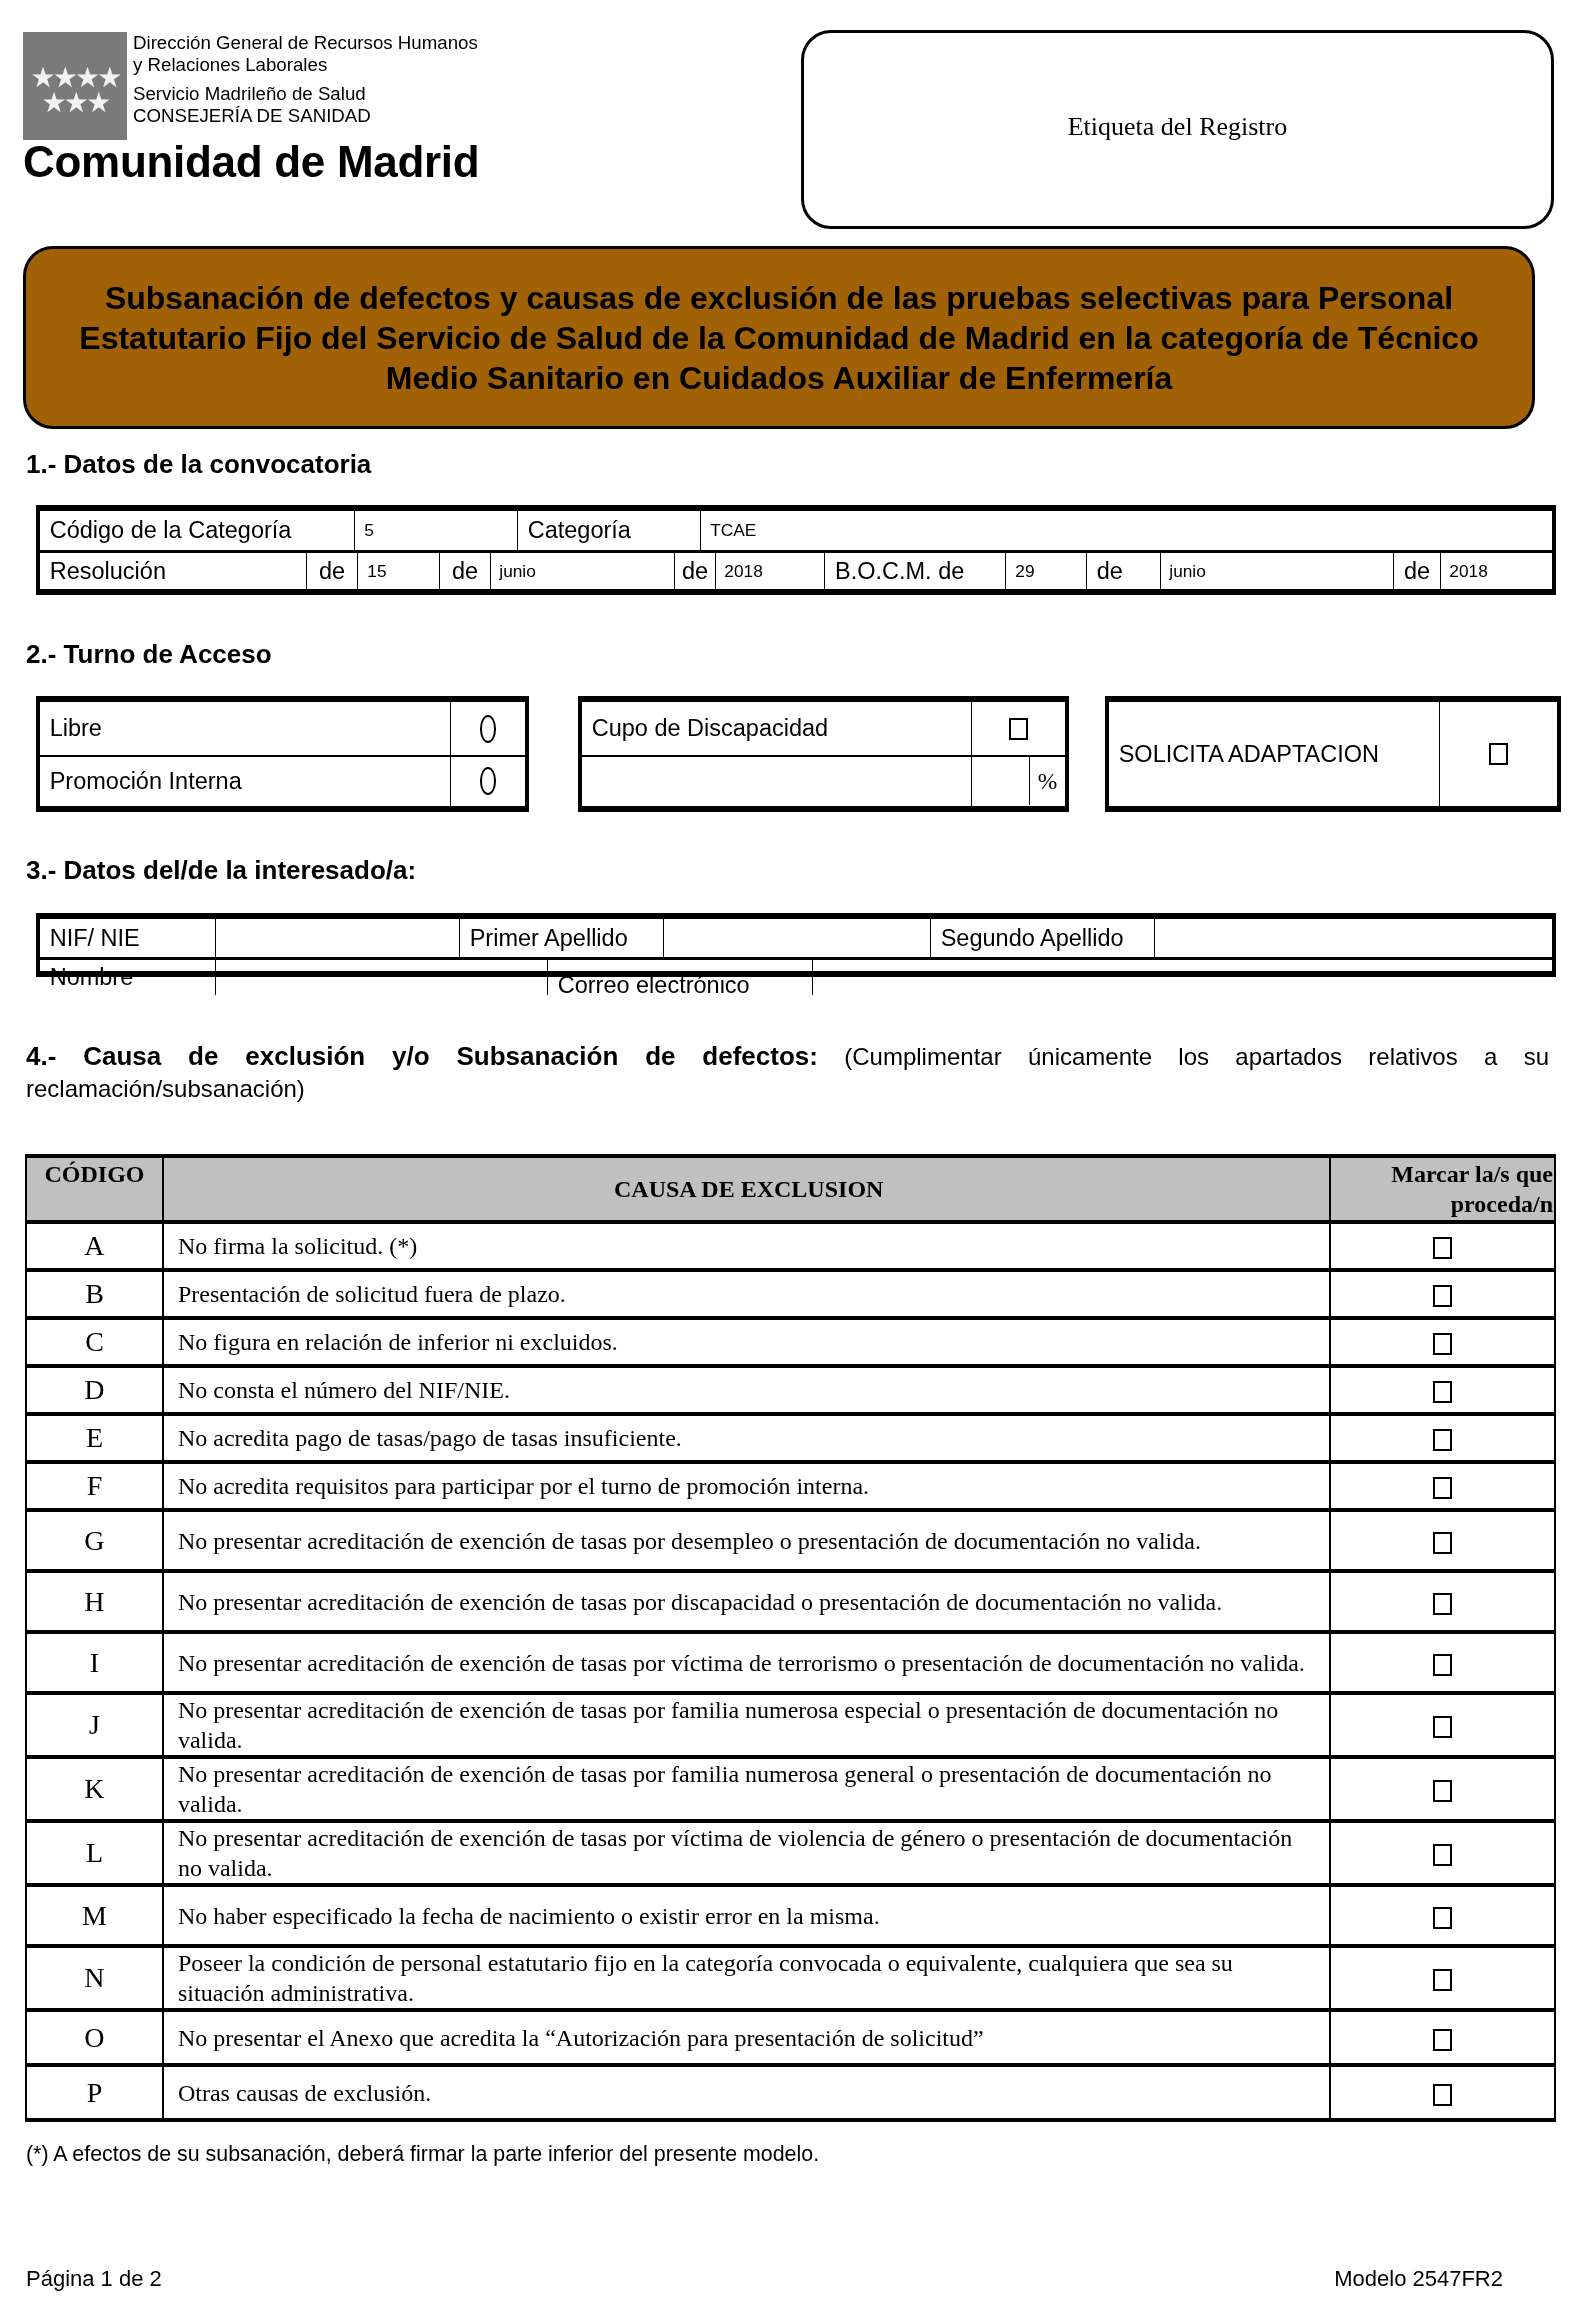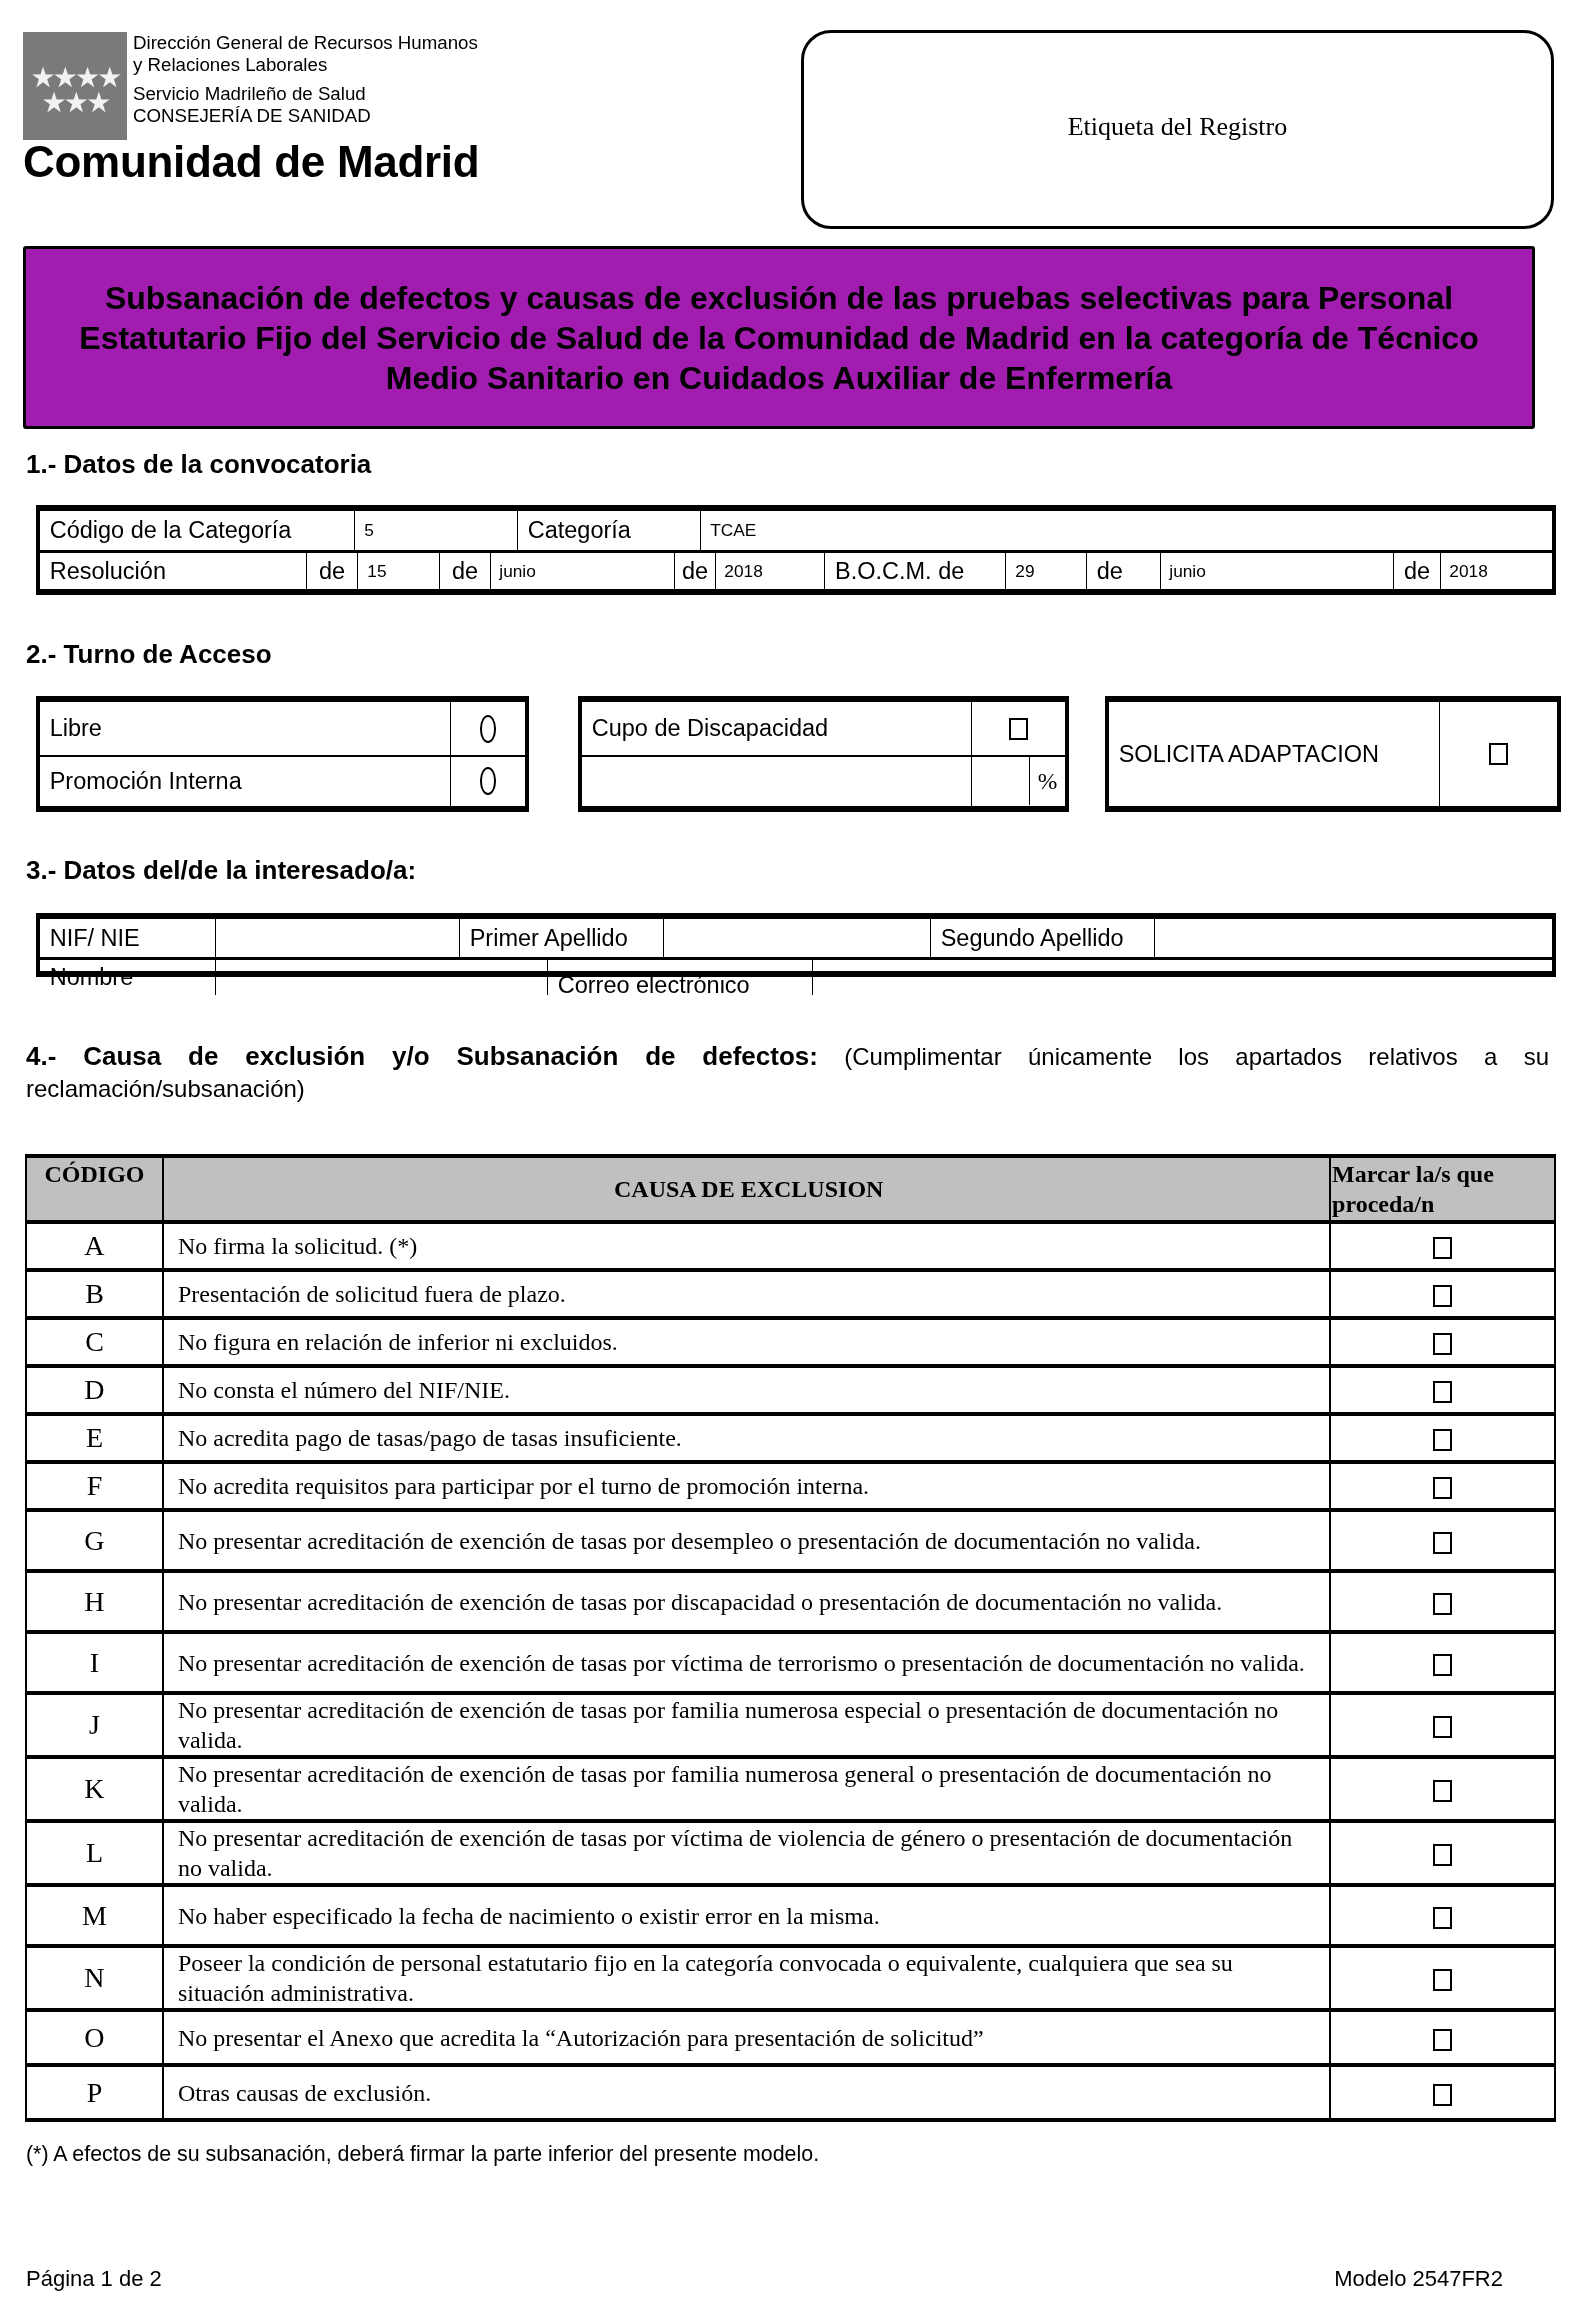--- a/index.html
+++ b/index.html
@@ -12,21 +12,21 @@
   .stars { position:absolute; left:0; top:33px; width:104px; text-align:center; color:#f2f2f2; font-size:28px; line-height:25px; letter-spacing:-2.8px; }
   .org-lines { left:133px; top:32px; font-size:18.7px; line-height:22px; }
   .org-lines div { white-space:nowrap; }
   .org-gap { height:7px; }
   .brand { left:23px; top:137px; font-size:44px; font-weight:bold; letter-spacing:-0.3px; white-space:nowrap; }
 
   .reg-box { left:801px; top:30px; width:747px; height:193px; border:3.5px solid #000; border-radius:30px;
              display:flex; align-items:center; justify-content:center; }
   .reg-label { font-family:"Liberation Serif", serif; font-size:26px; margin-top:-4.1px; }
 
-  .title-box { left:23px; top:246px; width:1506px; height:177px; background:#a21caf; border:3.5px solid #000; border-radius:3px;
+  .title-box { left:23px; top:246px; width:1506px; height:177px; background:#a16207; border:3.5px solid #000; border-radius:30px;
                display:flex; align-items:center; justify-content:center; text-align:center; }
   .title-text { font-size:32px; font-weight:bold; line-height:40px; width:1485px; }
 
   .section-h { font-size:26px; font-weight:bold; white-space:nowrap; }
 
   
   .tbl { position:absolute; border:4.1px solid #000; border-top-width:6.2px; border-bottom-width:6.2px; box-sizing:border-box; }
   .cell { position:absolute; box-sizing:border-box; display:flex; align-items:center; font-size:23.5px; white-space:nowrap; padding-left:9.7px; overflow:hidden; }
   .val { font-size:17.3px; padding-left:8.3px; }
   .vline { position:absolute; width:0; border-left:1.4px solid #000; }
@@ -37,21 +37,21 @@
   .chk { width:19.3px; height:22px; border:2.1px solid #000; box-sizing:border-box; background:#fff; }
 
   
   .ex-table { position:absolute; left:25px; top:1154px; width:1531px; border-collapse:collapse; }
   .ex-table th, .ex-table td { border:2.1px solid #000; box-sizing:border-box; }
   .ex-table tr { border-top:4.1px solid #000;font-family:Liberation Serif, serif; }
   .ex-table th { background:#c0c0c0; font-size:24px; font-weight:bold; vertical-align:top; line-height:30px; }
   .ex-table td { font-size:24px; line-height:30px; }
   .col-code { width:137px; text-align:center; }
   .col-cause { width:1168px; padding:0 9.7px 0 14px; text-align:left; }
-  .col-mark { width:225px; text-align:left; }
+  .col-mark { width:225px; text-align:right; }
   .ex-table td.col-code { font-size:28px; }
   .row1 td { height:48px; }
   .row2 td { height:61px; }
   .mark-wrap { display:flex; justify-content:center; align-items:center; padding-top:4.1px; }
 
   .justify-note { left:26px; top:1040px; width:1523px; font-size:24px; line-height:32px; text-align:justify; text-align-last:left; }
   .justify-note b { font-size:26px; }
 
   .footnote { left:26px; top:2142px; font-size:21.4px; white-space:nowrap; }
   .footer-left { left:26px; top:2266px; font-size:22px; }

